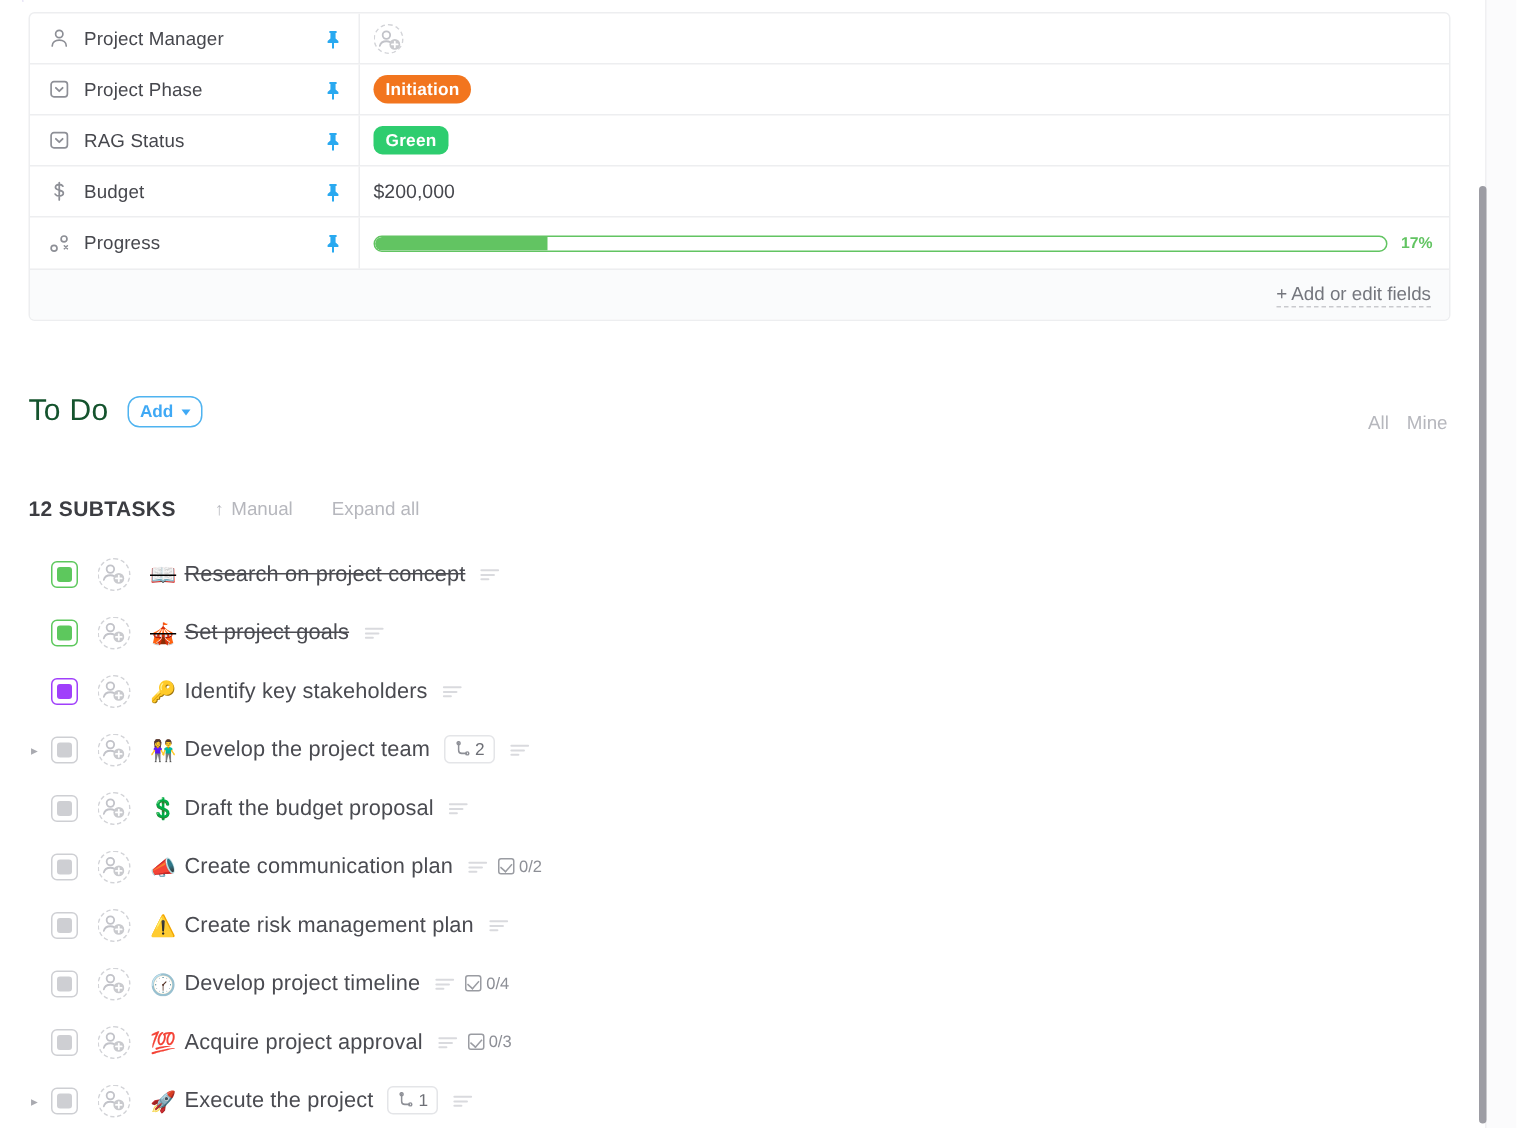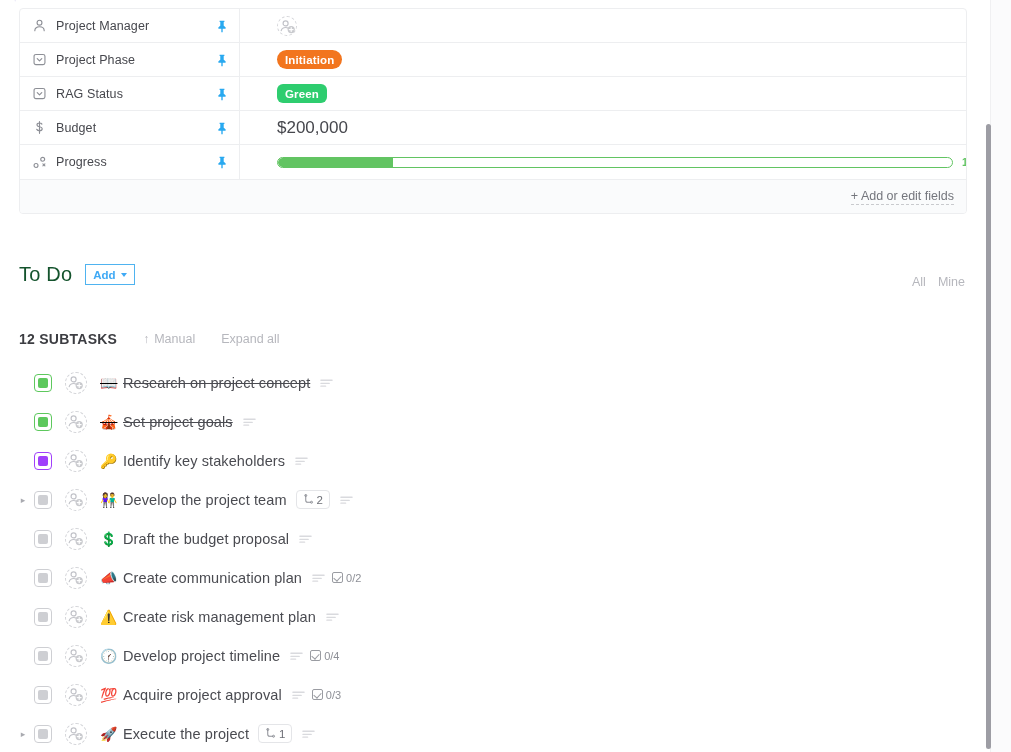--- a/index.html
+++ b/index.html
@@ -53,21 +53,20 @@
     border: 1px solid #edeef0;
     border-radius: 4px;
     background: #ffffff;
     overflow: hidden;
   }
   .prop-row {
     display: flex;
     align-items: stretch;
     height: 34px;
     border-bottom: 1px solid #edeef0;
-    gap: 28px;
   }
   .prop-row:last-child { border-bottom: none; }
   .prop-label-cell {
     display: flex; align-items: center;
     width: 220px;
     flex: 0 0 220px;
     padding-left: 11px;
     border-right: 1px solid #edeef0;
     position: relative;
   }
@@ -103,21 +102,21 @@
     height: 19px;
     padding: 8px 8px;
     border-radius: 10px;
     color: #ffffff;
     font-size: 11.5px;
     font-weight: bold;
     letter-spacing: .15px;
     white-space: nowrap;
   }
   .plain-value {
-    font-size: 17px;
+    font-size: 13px;
     color: #46474d;
   }
 
   .avatar-add {
     width: 20px; height: 20px;
     position: relative;
     display: inline-block;
   }
   .avatar-add .ring {
     position: absolute; inset: 0;
@@ -174,21 +173,21 @@
     color: #14532d;
     font-weight: normal;
     letter-spacing: .2px;
     margin-right: 13px;
   }
   .add-btn {
     display: inline-flex; align-items: center;
     height: 21px;
     padding: 0 7px;
     border: 1px solid #4fb3f0;
-    border-radius: 0;
+    border-radius: 8px;
     color: #3fa9f5;
     font-size: 11.5px;
     font-weight: bold;
     background: #fff;
     cursor: pointer;
   }
   .add-btn .caret {
     margin-left: 5px;
     width: 0; height: 0;
     border-left: 3.5px solid transparent;

